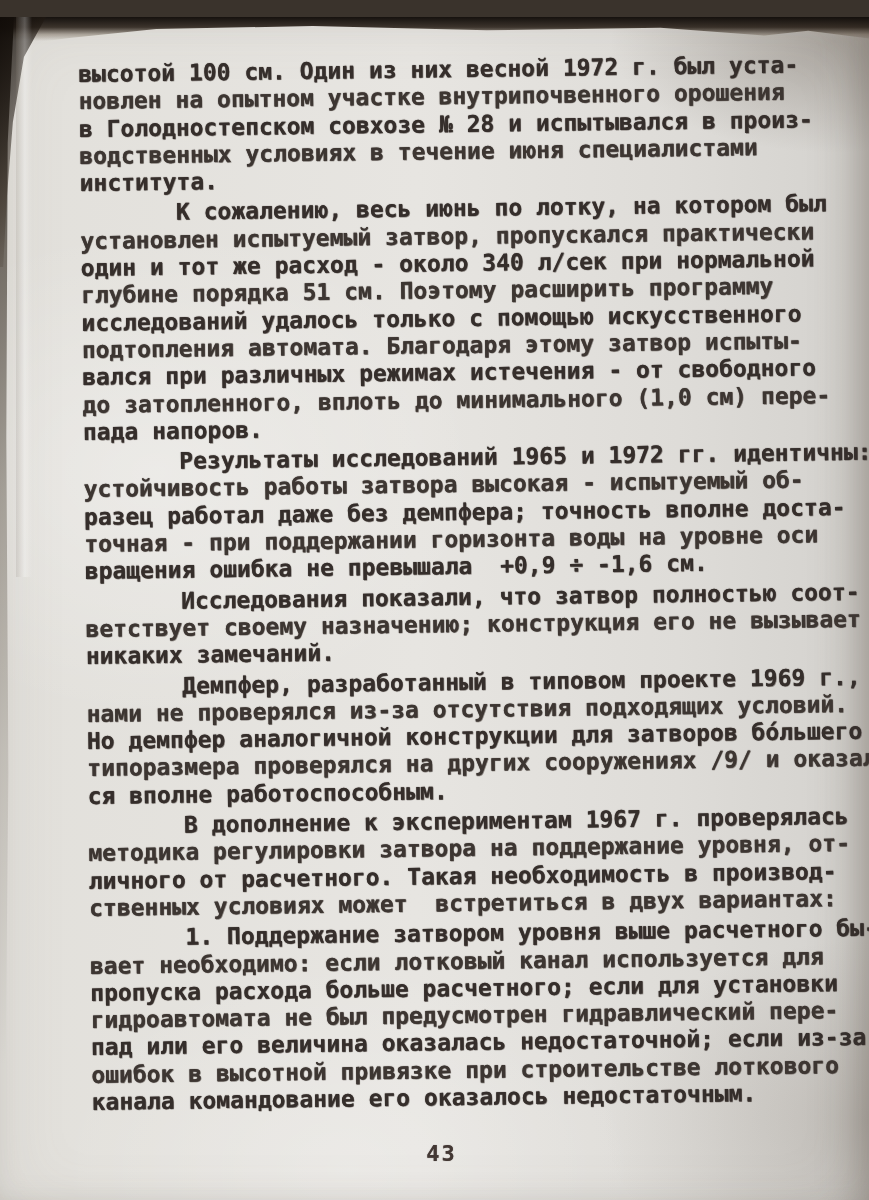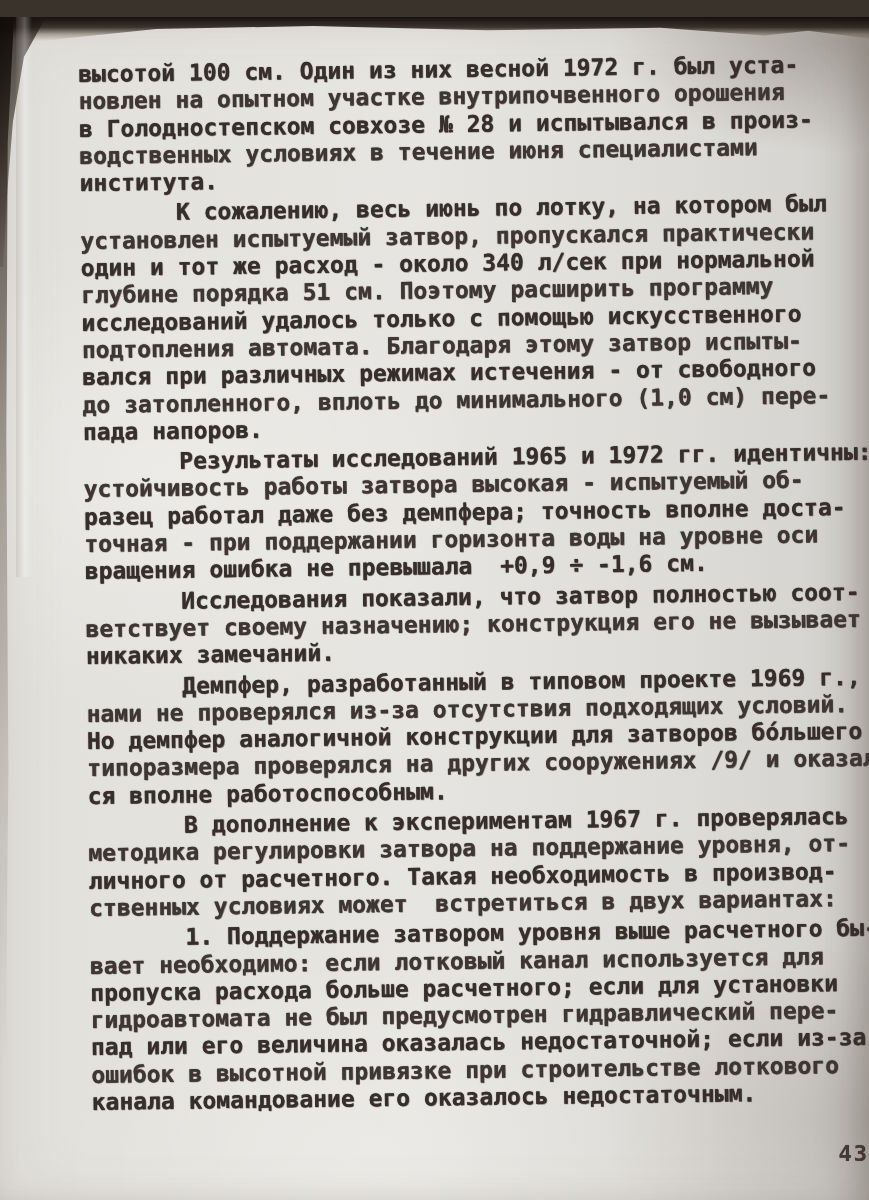--- a/index.html
+++ b/index.html
@@ -70,21 +70,21 @@
   }
   .paragraph { margin: 0; }
   .paragraph.gap { margin-top: 13px; }
   .paragraph + .paragraph { margin-top: 3px; }
   .line { white-space: pre; }
   .line.indent { padding-left: 96px; }
   .line:nth-child(even) { color: #3d3632; }
   .page-number {
     position: absolute;
     left: 0; top: 1124px; width: 869px;
-    text-align: right;
+    text-align: center;
     font-family: "DejaVu Sans Mono", "Liberation Mono", monospace;
     font-size: 22px;
     font-weight: bold;
     letter-spacing: 2px;
     color: #433834;
     text-shadow: 0 0 0.8px rgba(67,56,52,0.8);
     padding-left: 14px;
     box-sizing: border-box;
   }
 </style>

